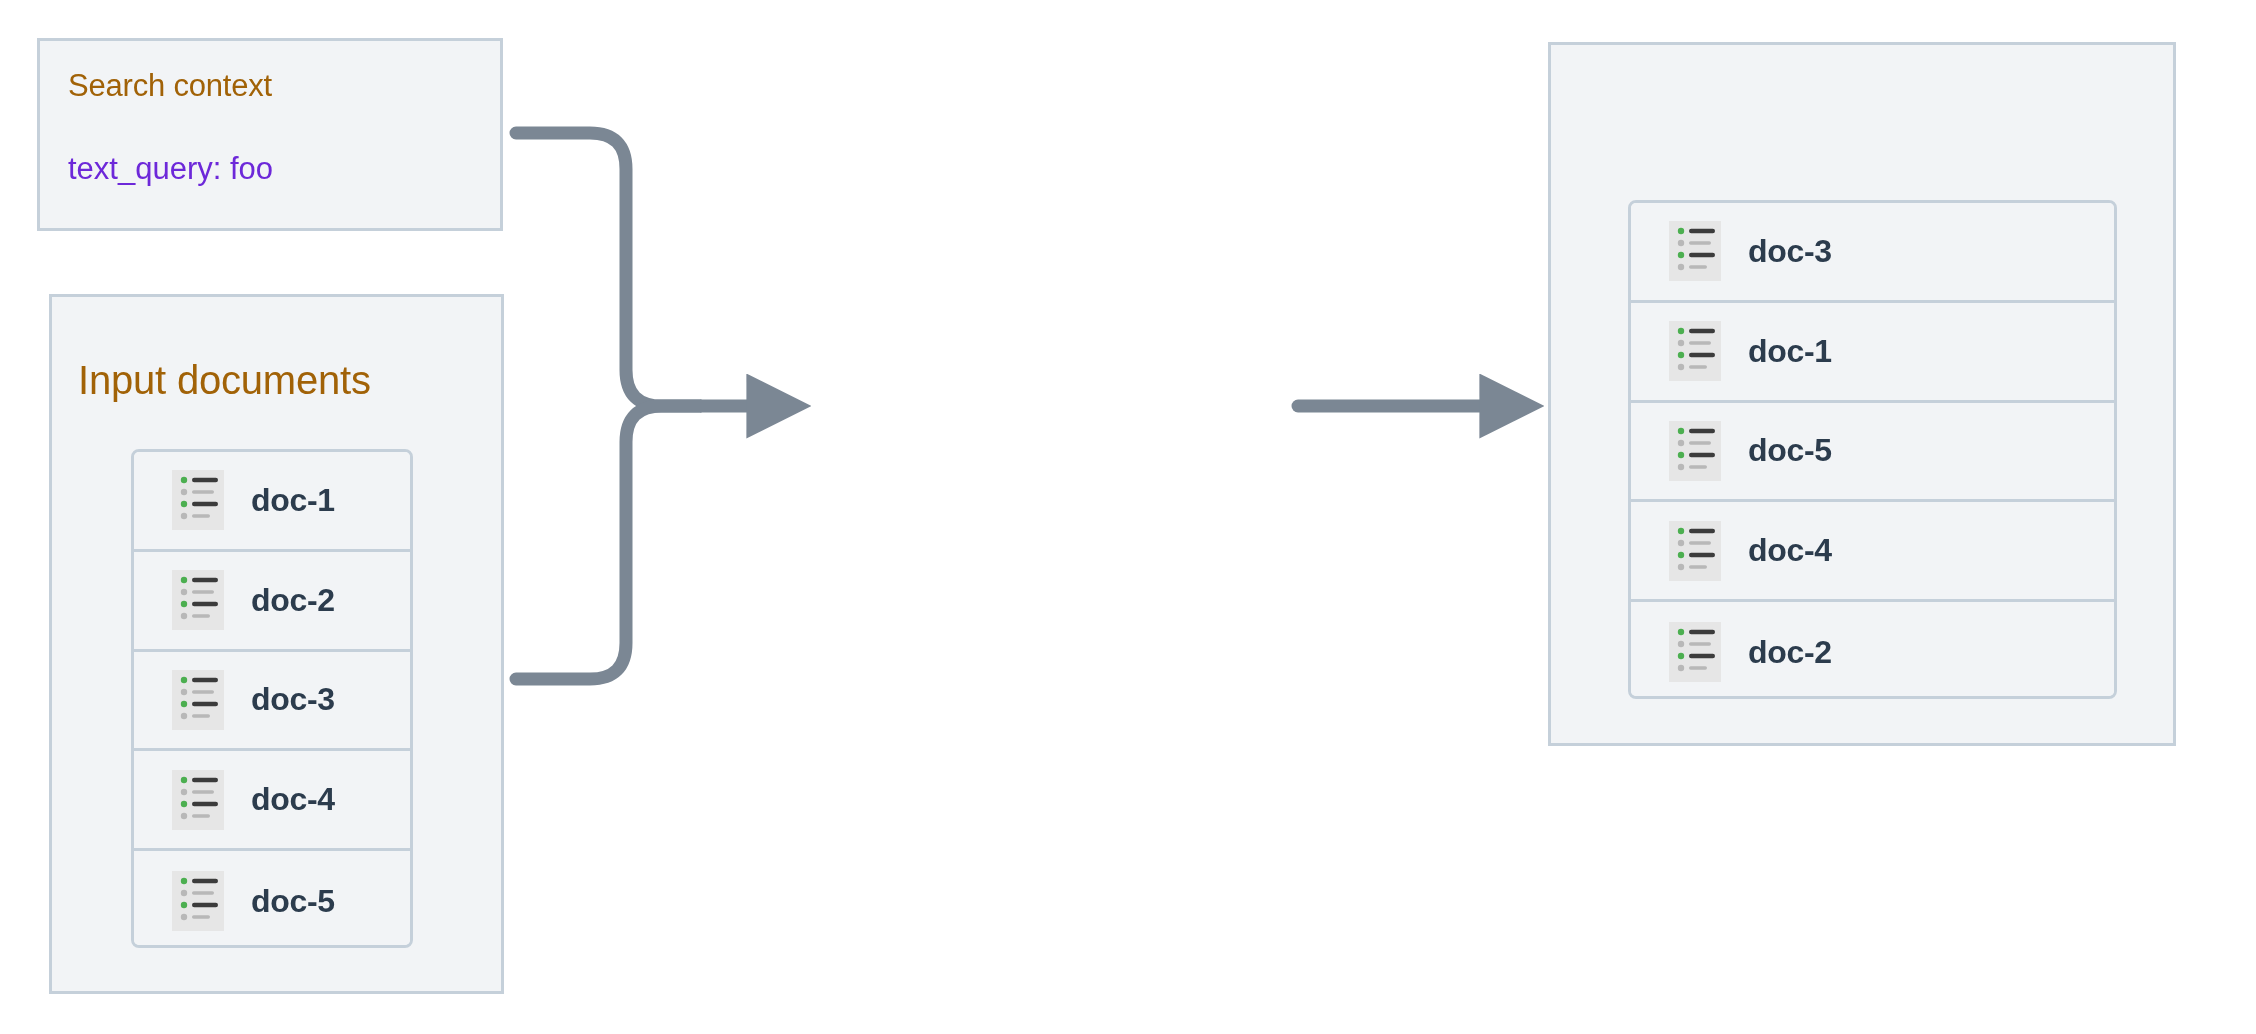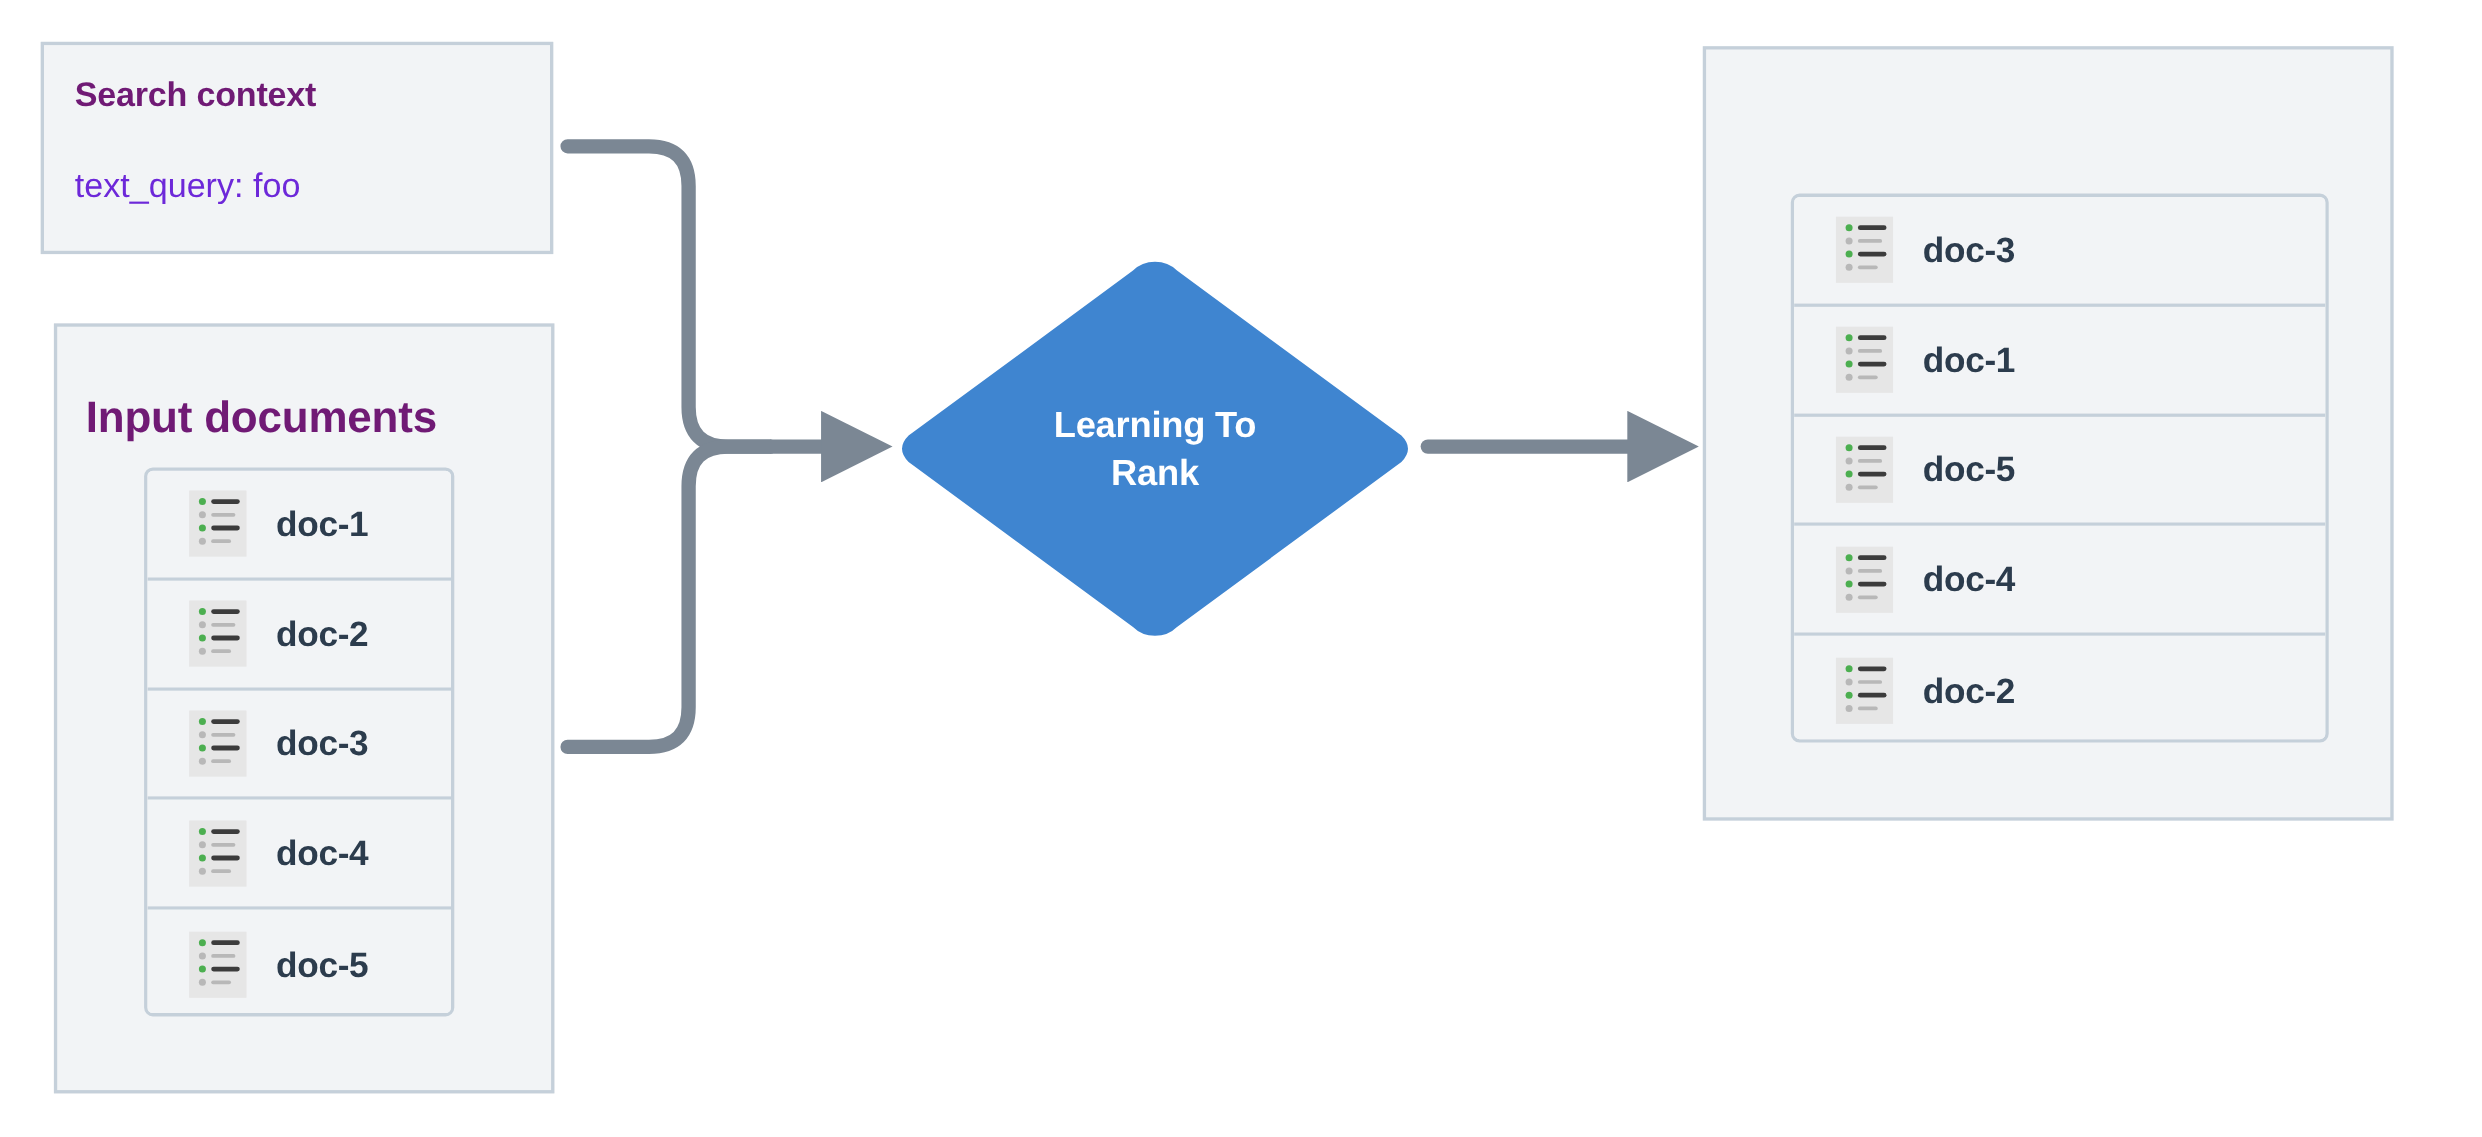--- a/index.html
+++ b/index.html
@@ -23,22 +23,22 @@
 
   
   .panel {
     position: absolute;
     box-sizing: border-box;
     background: #f2f4f6;
     border: 3px solid #c5d0da;
   }
   .panel-title {
     position: absolute;
-    font-weight: bold;
-    color: #701a75;
+    font-weight: normal;
+    color: #a16207;
     letter-spacing: -0.2px;
     white-space: nowrap;
   }
   .kv-line {
     position: absolute;
     color: #6d28d9;
     white-space: nowrap;
   }
 
   
@@ -86,20 +86,21 @@
   }
 
   
   .doc-list {
     position: absolute;
     box-sizing: border-box;
     border: 3px solid #c5d0da;
     border-radius: 8px;
     background: #f2f4f6;
     overflow: hidden;
+    margin-top: 24px;
   }
   #input-doc-list {
     left: 131px;
     top: 425px;
     width: 282px;
     height: 499px;
   }
   #output-doc-list {
     left: 1628px;
     top: 176px;
@@ -271,35 +272,20 @@
           <rect x="20" y="20.3" width="22" height="3.4" rx="1.7" fill="#b8b8b8"></rect>
           <circle cx="12" cy="34" r="3.2" fill="#4caf50"></circle>
           <rect x="20" y="31.8" width="26" height="4.4" rx="2.2" fill="#3c3c3c"></rect>
           <circle cx="12" cy="46" r="3.2" fill="#b8b8b8"></circle>
           <rect x="20" y="44.3" width="18" height="3.4" rx="1.7" fill="#b8b8b8"></rect>
         </svg>
         <span class="doc-label">doc-5</span>
       </div>
     </div>
 
-  <div id="ltr-node">
-    <svg width="480" height="356" viewBox="0 0 480 356" xmlns="http://www.w3.org/2000/svg">
-      <path d="M 240 8
-               Q 252 8 260 16
-               L 464 166 Q 476 178 464 190
-               L 260 340 Q 252 348 240 348
-               Q 228 348 220 340
-               L 16 190 Q 4 178 16 166
-               L 220 16 Q 228 8 240 8 Z" fill="#3f85d0"></path>
-    </svg>
-    <div id="ltr-label">
-      <span>Learning To</span>
-      <span>Rank</span>
-    </div>
-  </div>
 
   <div class="panel" id="output-panel"></div>
   <div class="doc-list" id="output-doc-list">
       <div class="doc-row">
         <svg class="doc-icon" viewBox="0 0 52 60" xmlns="http://www.w3.org/2000/svg">
           <rect x="0" y="0" width="52" height="60" fill="#e6e6e6"></rect>
           <circle cx="12" cy="10" r="3.2" fill="#4caf50"></circle>
           <rect x="20" y="7.8" width="26" height="4.4" rx="2.2" fill="#3c3c3c"></rect>
           <circle cx="12" cy="22" r="3.2" fill="#b8b8b8"></circle>
           <rect x="20" y="20.3" width="22" height="3.4" rx="1.7" fill="#b8b8b8"></rect>

